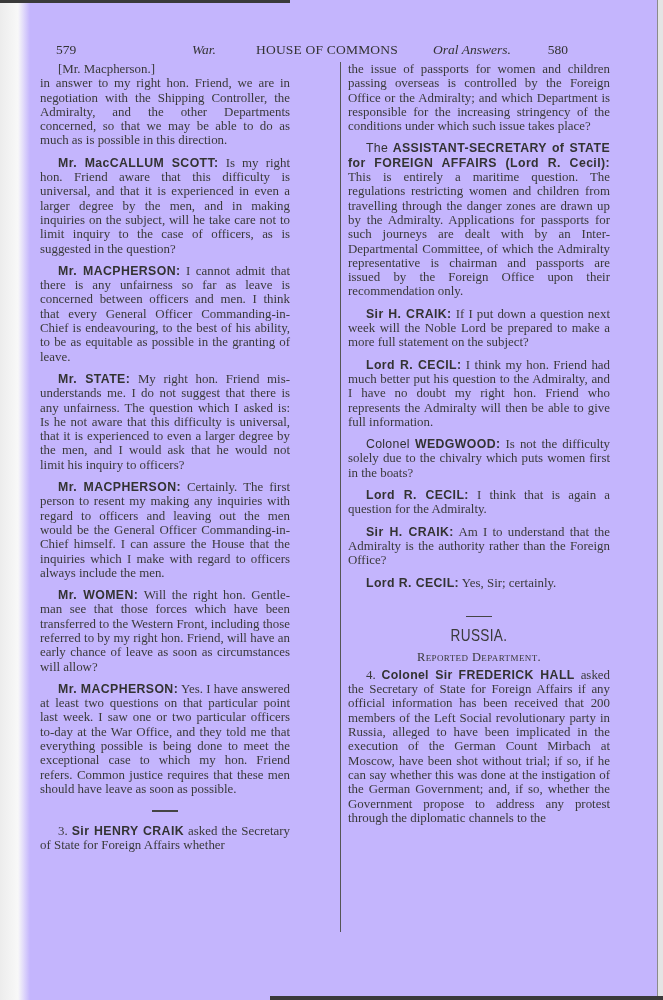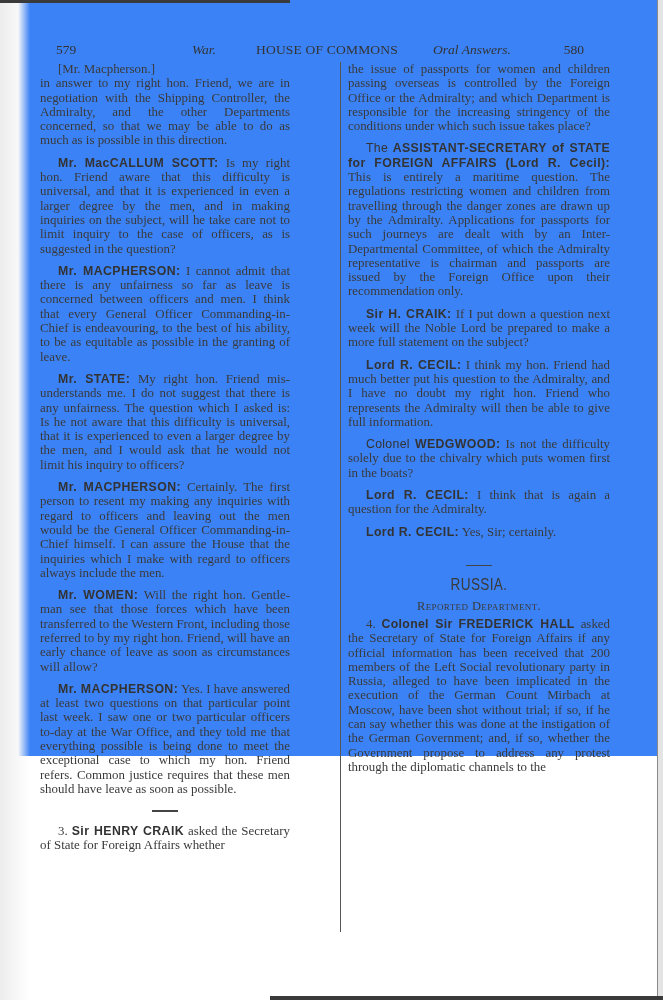--- a/index.html
+++ b/index.html
@@ -11,22 +11,22 @@
       width: 663px;
       height: 1000px;
       position: relative;
       overflow: hidden;
       font-family: "Liberation Serif", "DejaVu Serif", serif;
       color: #3a3a3a;
     }
     .page {
       position: absolute;
       left: 0; top: 0;
-      width: 663px; height: 756px;
-      background: #3b82f6;
+      width: 663px; height: 1000px;
+      background: #c4b5fd;
     }
     .left-edge {
       position: absolute;
       left: 0; top: 0;
       width: 30px; height: 1000px;
       background: linear-gradient(to right, #ececec, #f8f8f8 60%, rgba(255,255,255,0));
     }
     .right-edge {
       position: absolute;
       right: 0; top: 0;
@@ -53,21 +53,21 @@
       width: 528px;
       height: 18px;
       font-size: 13.5px;
       color: #333;
     }
     .header span { position: absolute; top: 0; white-space: nowrap; }
     .hdr-left-num { left: 0; }
     .hdr-left-title { left: 136px; font-style: italic; }
     .hdr-center { left: 200px; letter-spacing: 0.2px; }
     .hdr-right-title { left: 377px; font-style: italic; }
-    .hdr-right-num { right: 0; margin-left: 32px; }
+    .hdr-right-num { right: 16px; margin-left: 32px; }
 
     .column {
       position: absolute;
       top: 62px;
       width: 252px;
       font-size: 12.9px;
       line-height: 14.3px;
       text-align: justify;
       hyphens: manual;
     }
@@ -201,20 +201,24 @@
     <p class="indent">
       <span class="speaker-light">Colonel</span>
       <span class="speaker">WEDGWOOD:</span>
       <span>Is not the diffi­culty solely due to the chivalry which puts women first in the boats?</span>
     </p>
     <p class="indent">
       <span class="speaker">Lord R. CECIL:</span>
       <span>I think that is again a question for the Admiralty.</span>
     </p>
     <p class="indent">
+      <span class="speaker">Sir H. CRAIK:</span>
+      <span>Am I to understand that the Admiralty is the authority rather than the Foreign Office?</span>
+    </p>
+    <p class="indent">
       <span class="speaker">Lord R. CECIL:</span>
       <span>Yes, Sir; certainly.</span>
     </p>
 
     <div class="rule" style="margin-top:26px;"></div>
     <div class="section-title-big">RUSSIA.</div>
     <div class="subsection-title">Reported Department.</div>
     <p class="indent">
       <span>4.</span>
       <span class="speaker-light" style="font-weight:bold;">Colonel Sir</span>

